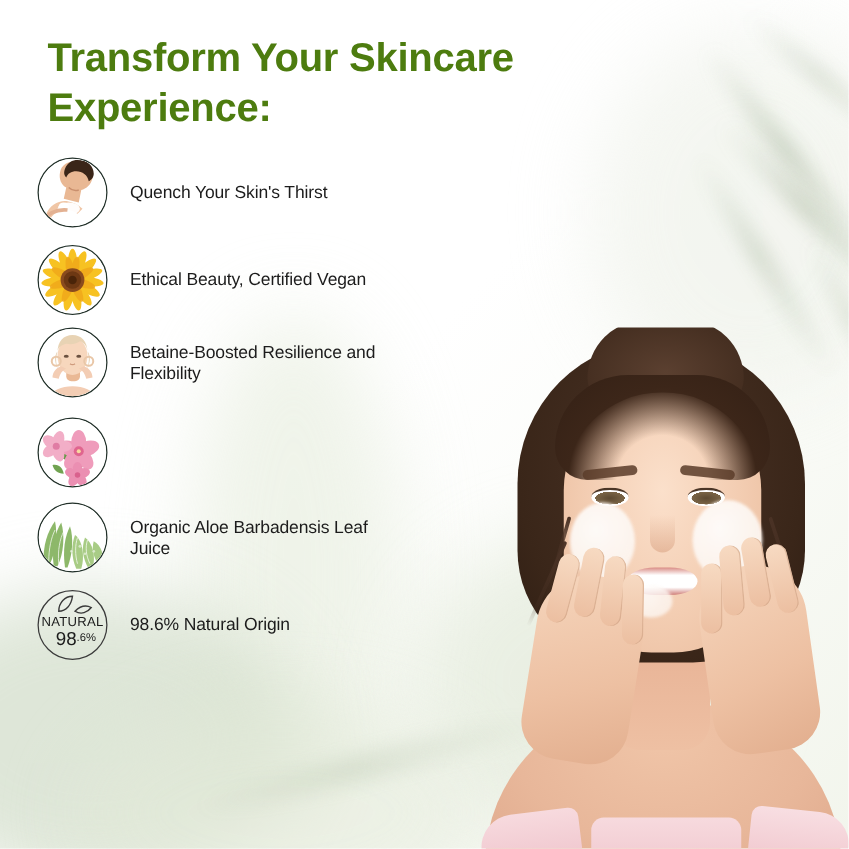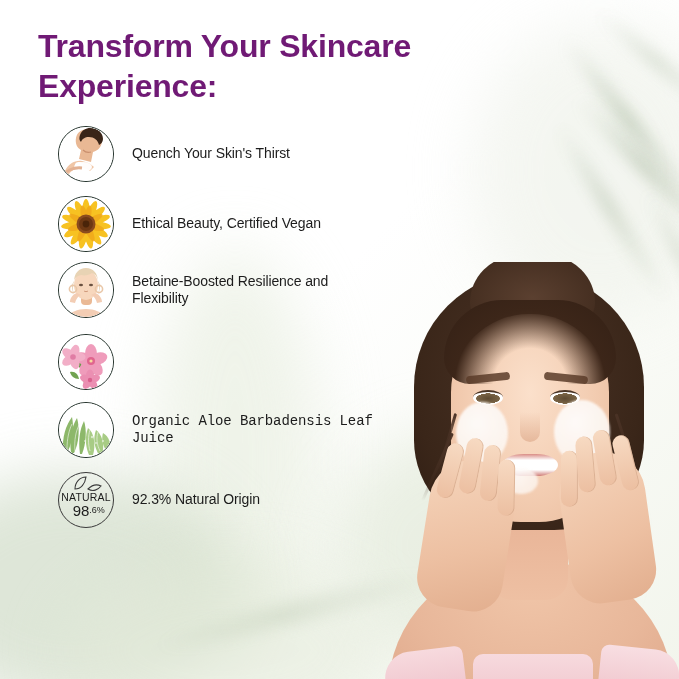--- a/index.html
+++ b/index.html
@@ -56,21 +56,21 @@
   
   .headline {
     position: absolute;
     left: 38px;
     top: 26px;
     width: 470px;
     font-size: 32px;
     line-height: 1.25;
     font-weight: 700;
     letter-spacing: -0.2px;
-    color: #701a75;
+    color: #4d7c0f;
     white-space: pre-line;
   }
 
   
   .benefit {
     position: absolute;
     left: 30px;
     display: flex;
     align-items: center;
     gap: 18px;
@@ -78,21 +78,20 @@
   }
   .icon-circle {
     position: relative;
     flex: 0 0 auto;
     width: 54px;
     height: 54px;
     border-radius: 50%;
     border: 1.6px solid #22312a;
     background: #ffffff;
     overflow: hidden;
-    margin-left: 28px;
   }
   .benefit-text {
     font-size: 14px;
     line-height: 1.22;
     color: #1c1c1c;
     letter-spacing: -0.1px;
     white-space: pre-line;
   }
 
   
@@ -413,21 +412,21 @@
               <ellipse rx="4" ry="6.4" cy="-4" transform="rotate(216)"></ellipse>
               <ellipse rx="4" ry="6.4" cy="-4" transform="rotate(288)"></ellipse>
             </g>
             <circle r="2.2" fill="#d9618d"></circle>
           </g>
         </g>
       </svg>
     </div>
   </div>
 
-  <div class="benefit" style="top:402px;font-family:Liberation Mono, monospace;">
+  <div class="benefit" style="top:402px;">
     <div class="icon-circle">
       <svg viewBox="0 0 54 54">
         <defs>
             <clipPath id="c5">
               <circle cx="27" cy="27" r="27"></circle>
             </clipPath>
           </defs>
         <g clip-path="url(#c5)">
           <rect width="54" height="54" fill="#ffffff"></rect>
           <g fill="#8db86a">
@@ -464,17 +463,17 @@
       <svg viewBox="0 0 54 54">
         <g fill="none" stroke="#3a3a3a">
           <path d="M16 16c0-7 5-12 11-12-1 7-5 12-11 12z" stroke-width="1.1"></path>
           <path d="M29 16c4-4 9-5 13-3-3 4-8 6-13 3z" stroke-width="1.1"></path>
         </g>
         <text x="27" y="28" text-anchor="middle" font-family="Liberation Sans, sans-serif" font-size="10.5" letter-spacing="0.2" fill="#1c1c1c">NATURAL</text>
         <text x="22" y="43" text-anchor="middle" font-family="Liberation Sans, sans-serif" font-size="15" fill="#1c1c1c">98</text>
         <text x="38" y="40" text-anchor="middle" font-family="Liberation Sans, sans-serif" font-size="9" fill="#1c1c1c">.6%</text>
       </svg>
     </div>
-    <div class="benefit-text">92.3% Natural Origin</div>
+    <div class="benefit-text">98.6% Natural Origin</div>
   </div>
 
 
 </div>
 
 </body></html>

